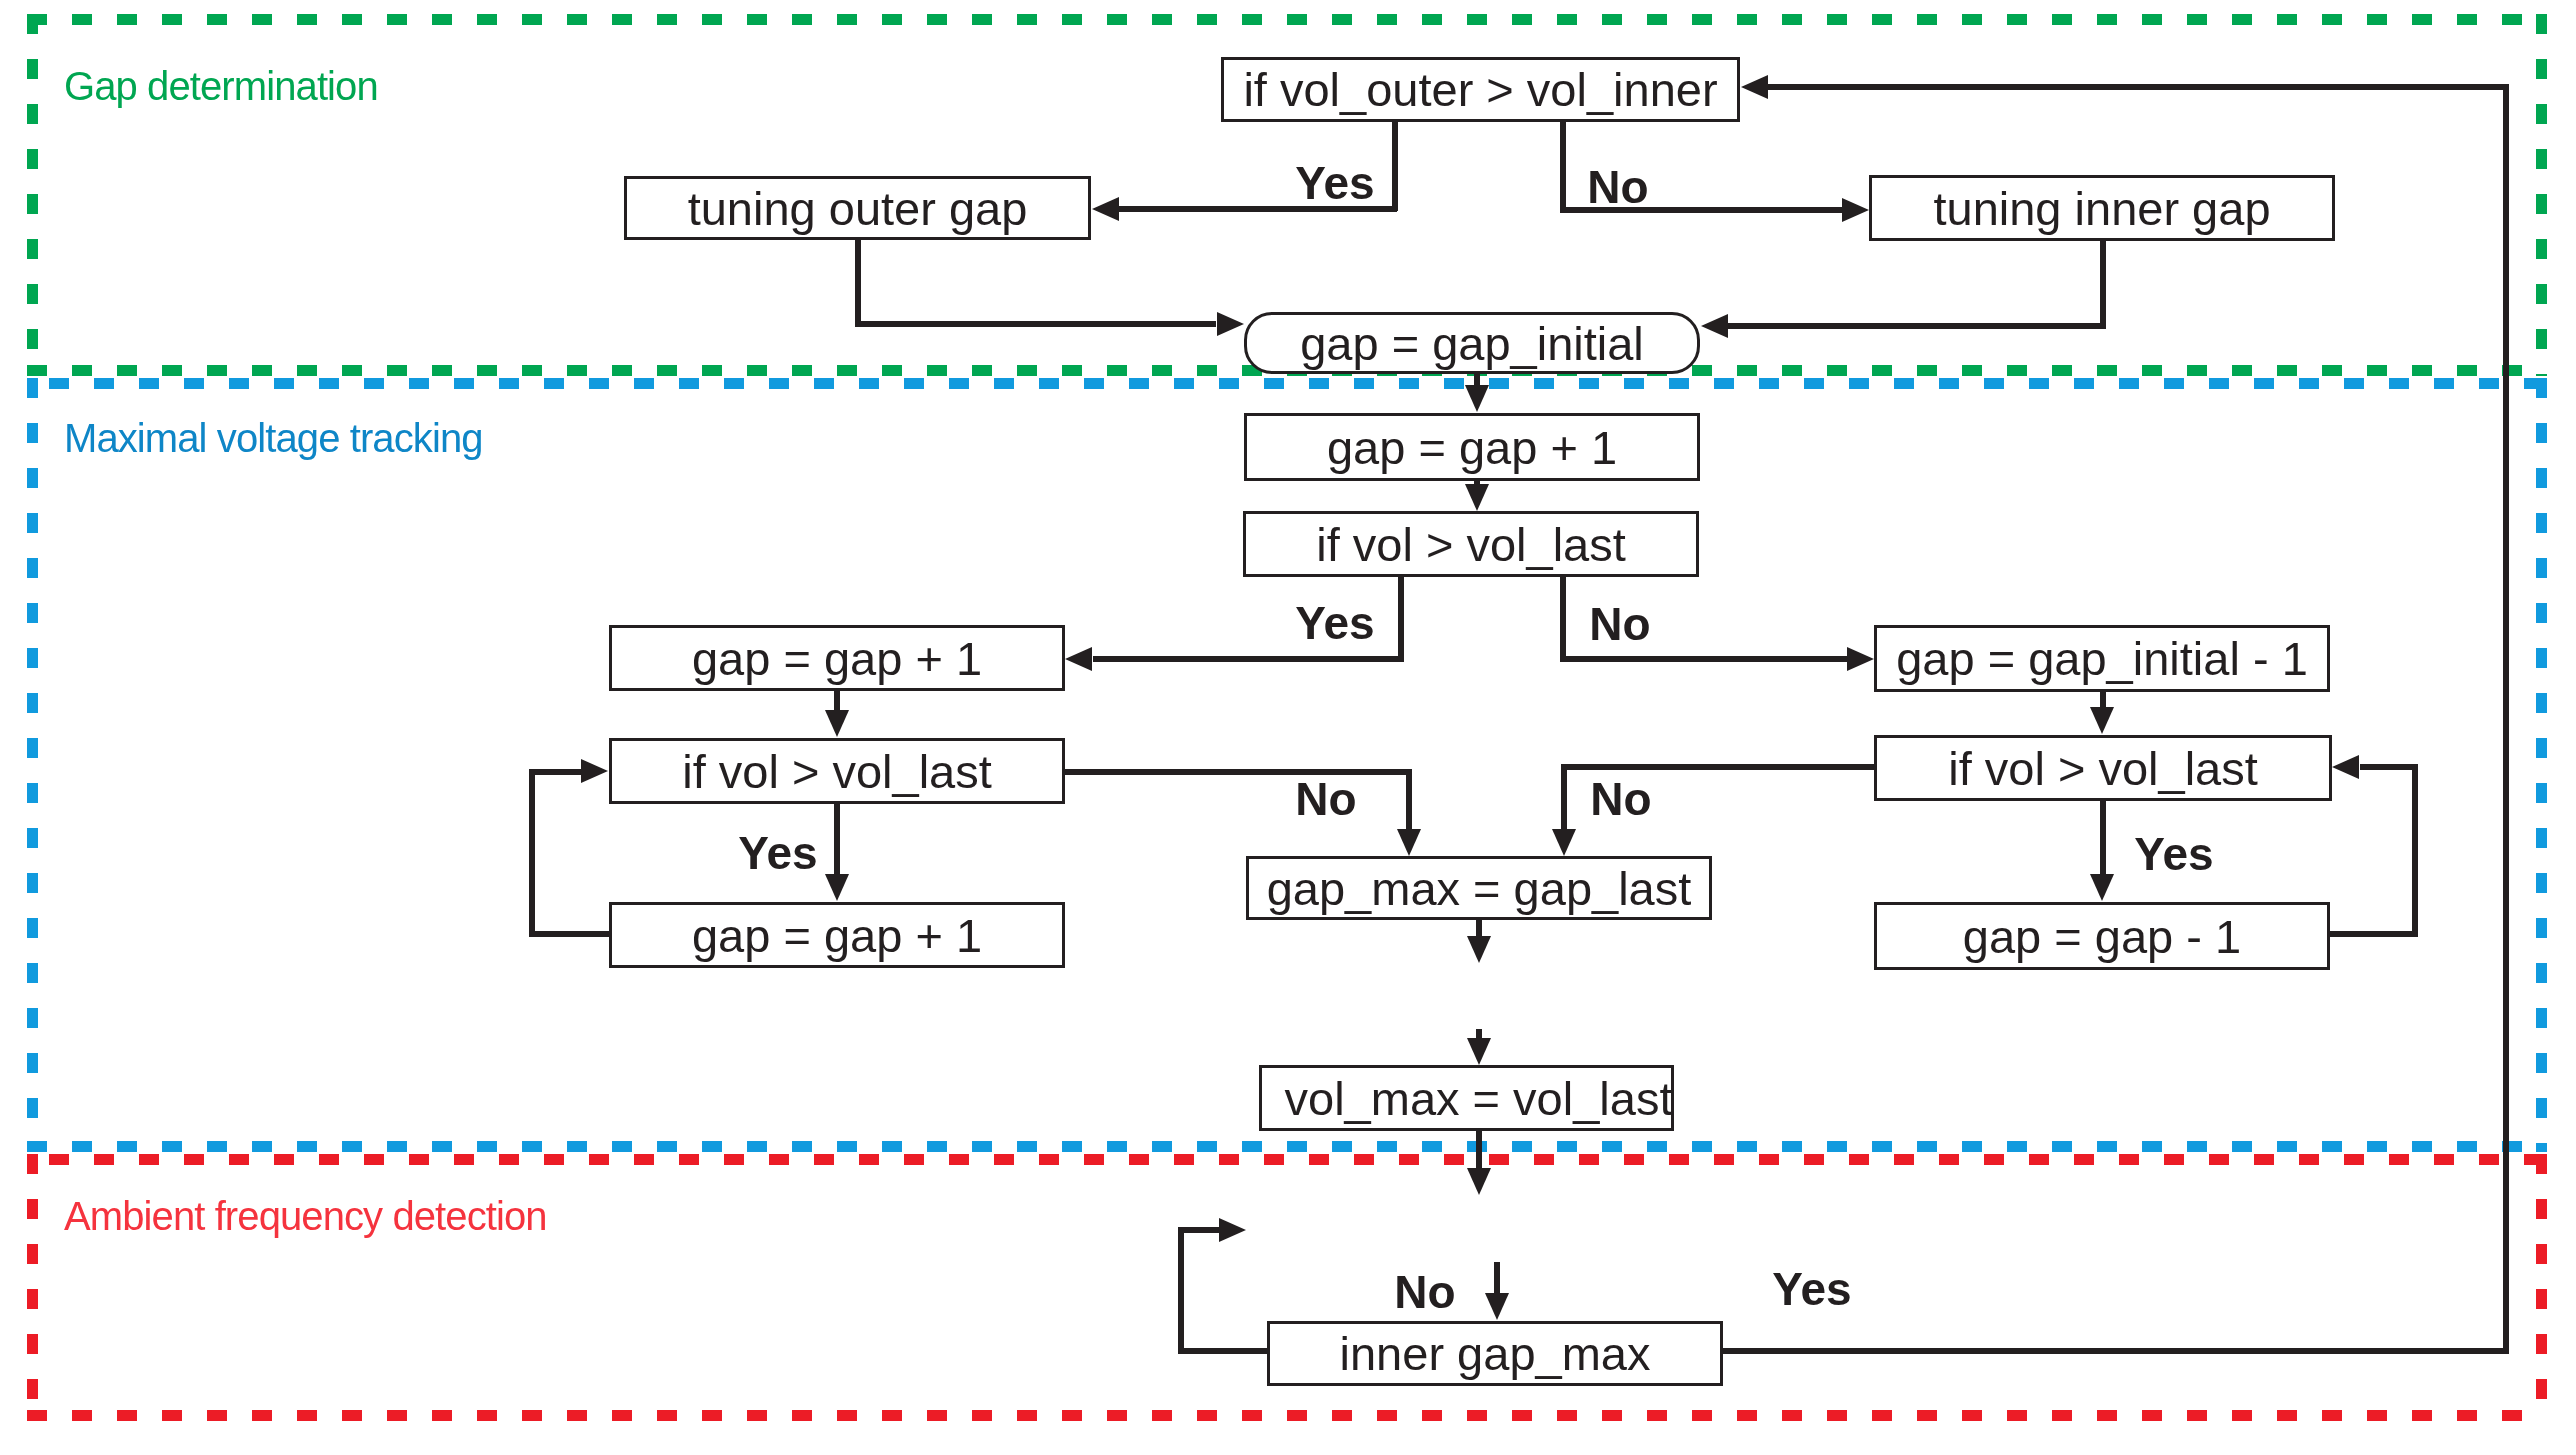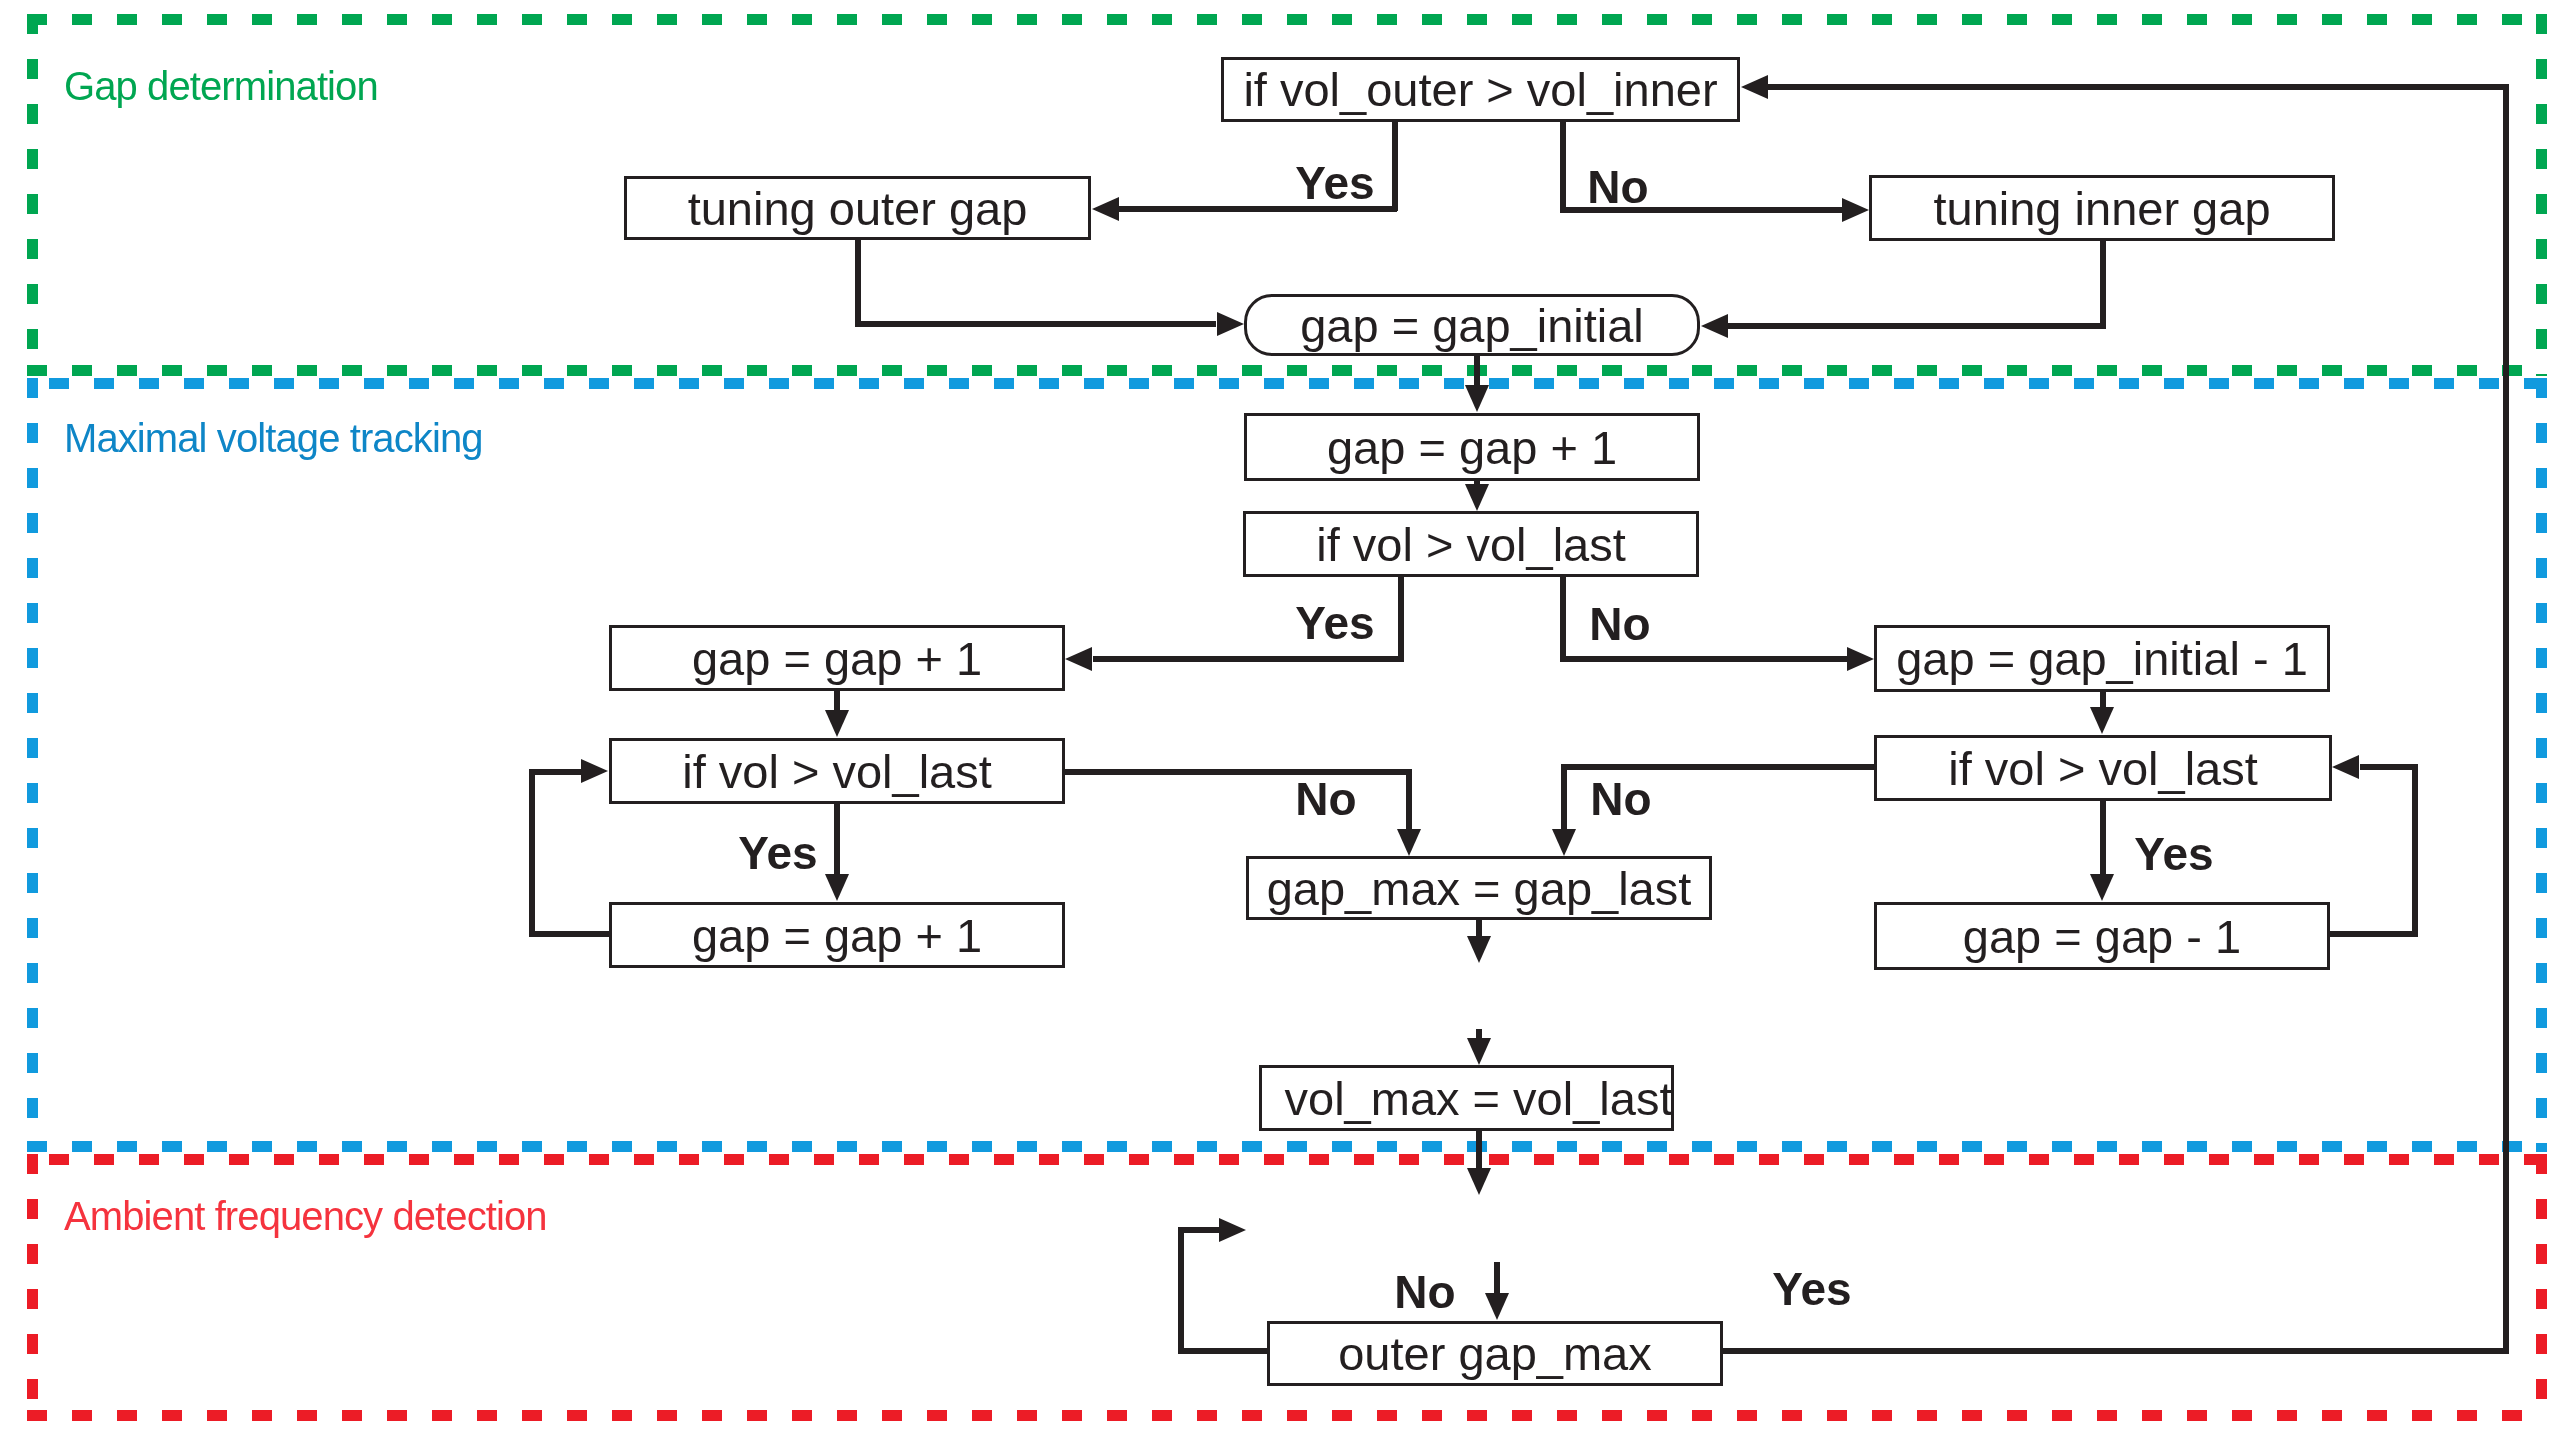--- a/index.html
+++ b/index.html
@@ -120,32 +120,32 @@
   <div class="ah l" style="left:2332px;top:755px;"></div>
   <div class="ah d" style="left:1467px;top:936px;"></div>
   <div class="ah d" style="left:1467px;top:1038px;"></div>
   <div class="ah d" style="left:1467px;top:1168px;"></div>
   <div class="ah d" style="left:1485px;top:1293px;"></div>
   <div class="ah r" style="left:1219px;top:1218px;"></div>
 
   <div class="node" style="left:1221px;top:57px;width:519px;height:65px;">if vol_outer &gt; vol_inner</div>
   <div class="node" style="left:624px;top:176px;width:467px;height:64px;">tuning outer gap</div>
   <div class="node" style="left:1869px;top:175px;width:466px;height:66px;">tuning inner gap</div>
-  <div class="node" style="left:1244px;top:294px;width:456px;height:62px;border-radius:28px;">gap = gap_initial</div>
+  <div class="node" style="left:1244px;top:312px;width:456px;height:62px;border-radius:28px;">gap = gap_initial</div>
   <div class="node" style="left:1244px;top:413px;width:456px;height:68px;">gap = gap + 1</div>
   <div class="node" style="left:1243px;top:511px;width:456px;height:66px;">if vol &gt; vol_last</div>
   <div class="node" style="left:609px;top:625px;width:456px;height:66px;">gap = gap + 1</div>
   <div class="node" style="left:609px;top:738px;width:456px;height:66px;">if vol &gt; vol_last</div>
   <div class="node" style="left:609px;top:902px;width:456px;height:66px;">gap = gap + 1</div>
   <div class="node" style="left:1874px;top:625px;width:456px;height:67px;">gap = gap_initial - 1</div>
   <div class="node" style="left:1874px;top:735px;width:458px;height:66px;">if vol &gt; vol_last</div>
   <div class="node" style="left:1874px;top:902px;width:456px;height:68px;">gap = gap - 1</div>
   <div class="node" style="left:1246px;top:856px;width:466px;height:64px;">gap_max = gap_last</div>
   <div class="node" style="left:1259px;top:1065px;width:415px;height:66px;padding-left:24px;">vol_max = vol_last</div>
-  <div class="node" style="left:1267px;top:1321px;width:456px;height:65px;">outer gap_max</div>
+  <div class="node" style="left:1267px;top:1321px;width:456px;height:65px;">inner gap_max</div>
 
   <div class="lbl" style="left:1335px;top:183px;">Yes</div>
   <div class="lbl" style="left:1618px;top:187px;">No</div>
   <div class="lbl" style="left:1335px;top:623px;">Yes</div>
   <div class="lbl" style="left:1620px;top:624px;">No</div>
   <div class="lbl" style="left:778px;top:853px;">Yes</div>
   <div class="lbl" style="left:1326px;top:799px;">No</div>
   <div class="lbl" style="left:2174px;top:854px;">Yes</div>
   <div class="lbl" style="left:1621px;top:799px;">No</div>
   <div class="lbl" style="left:1425px;top:1292px;">No</div>

